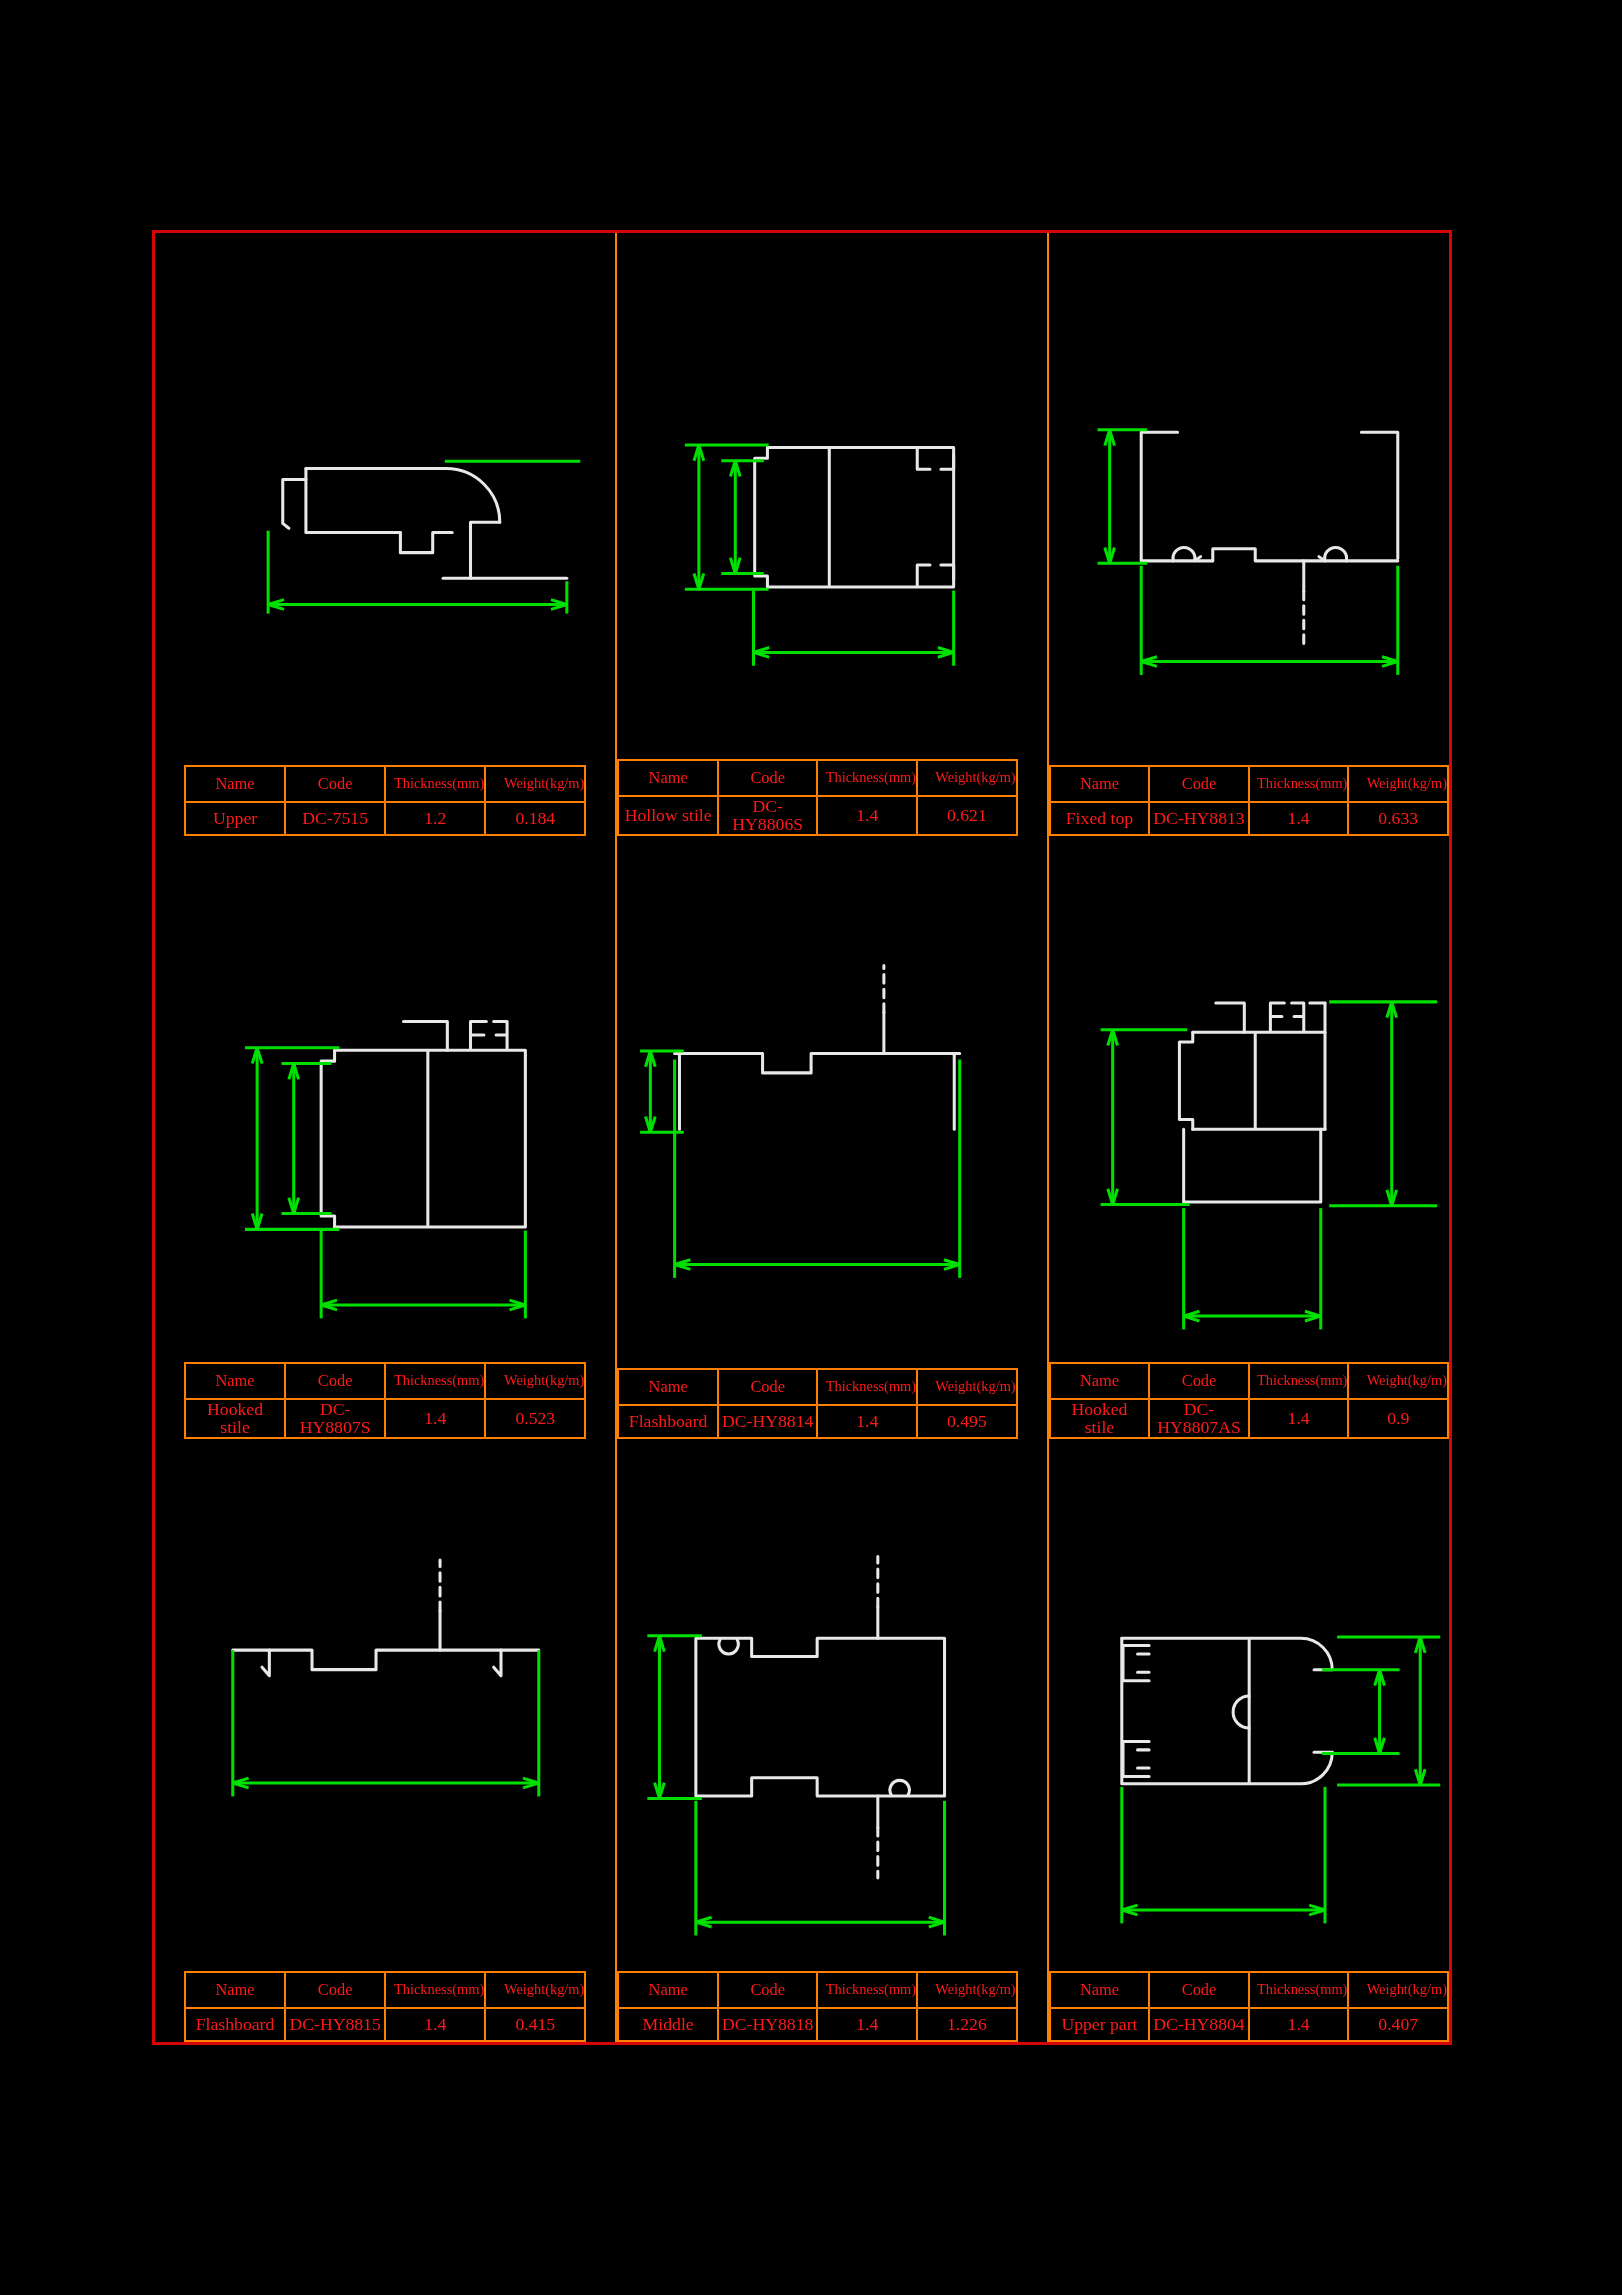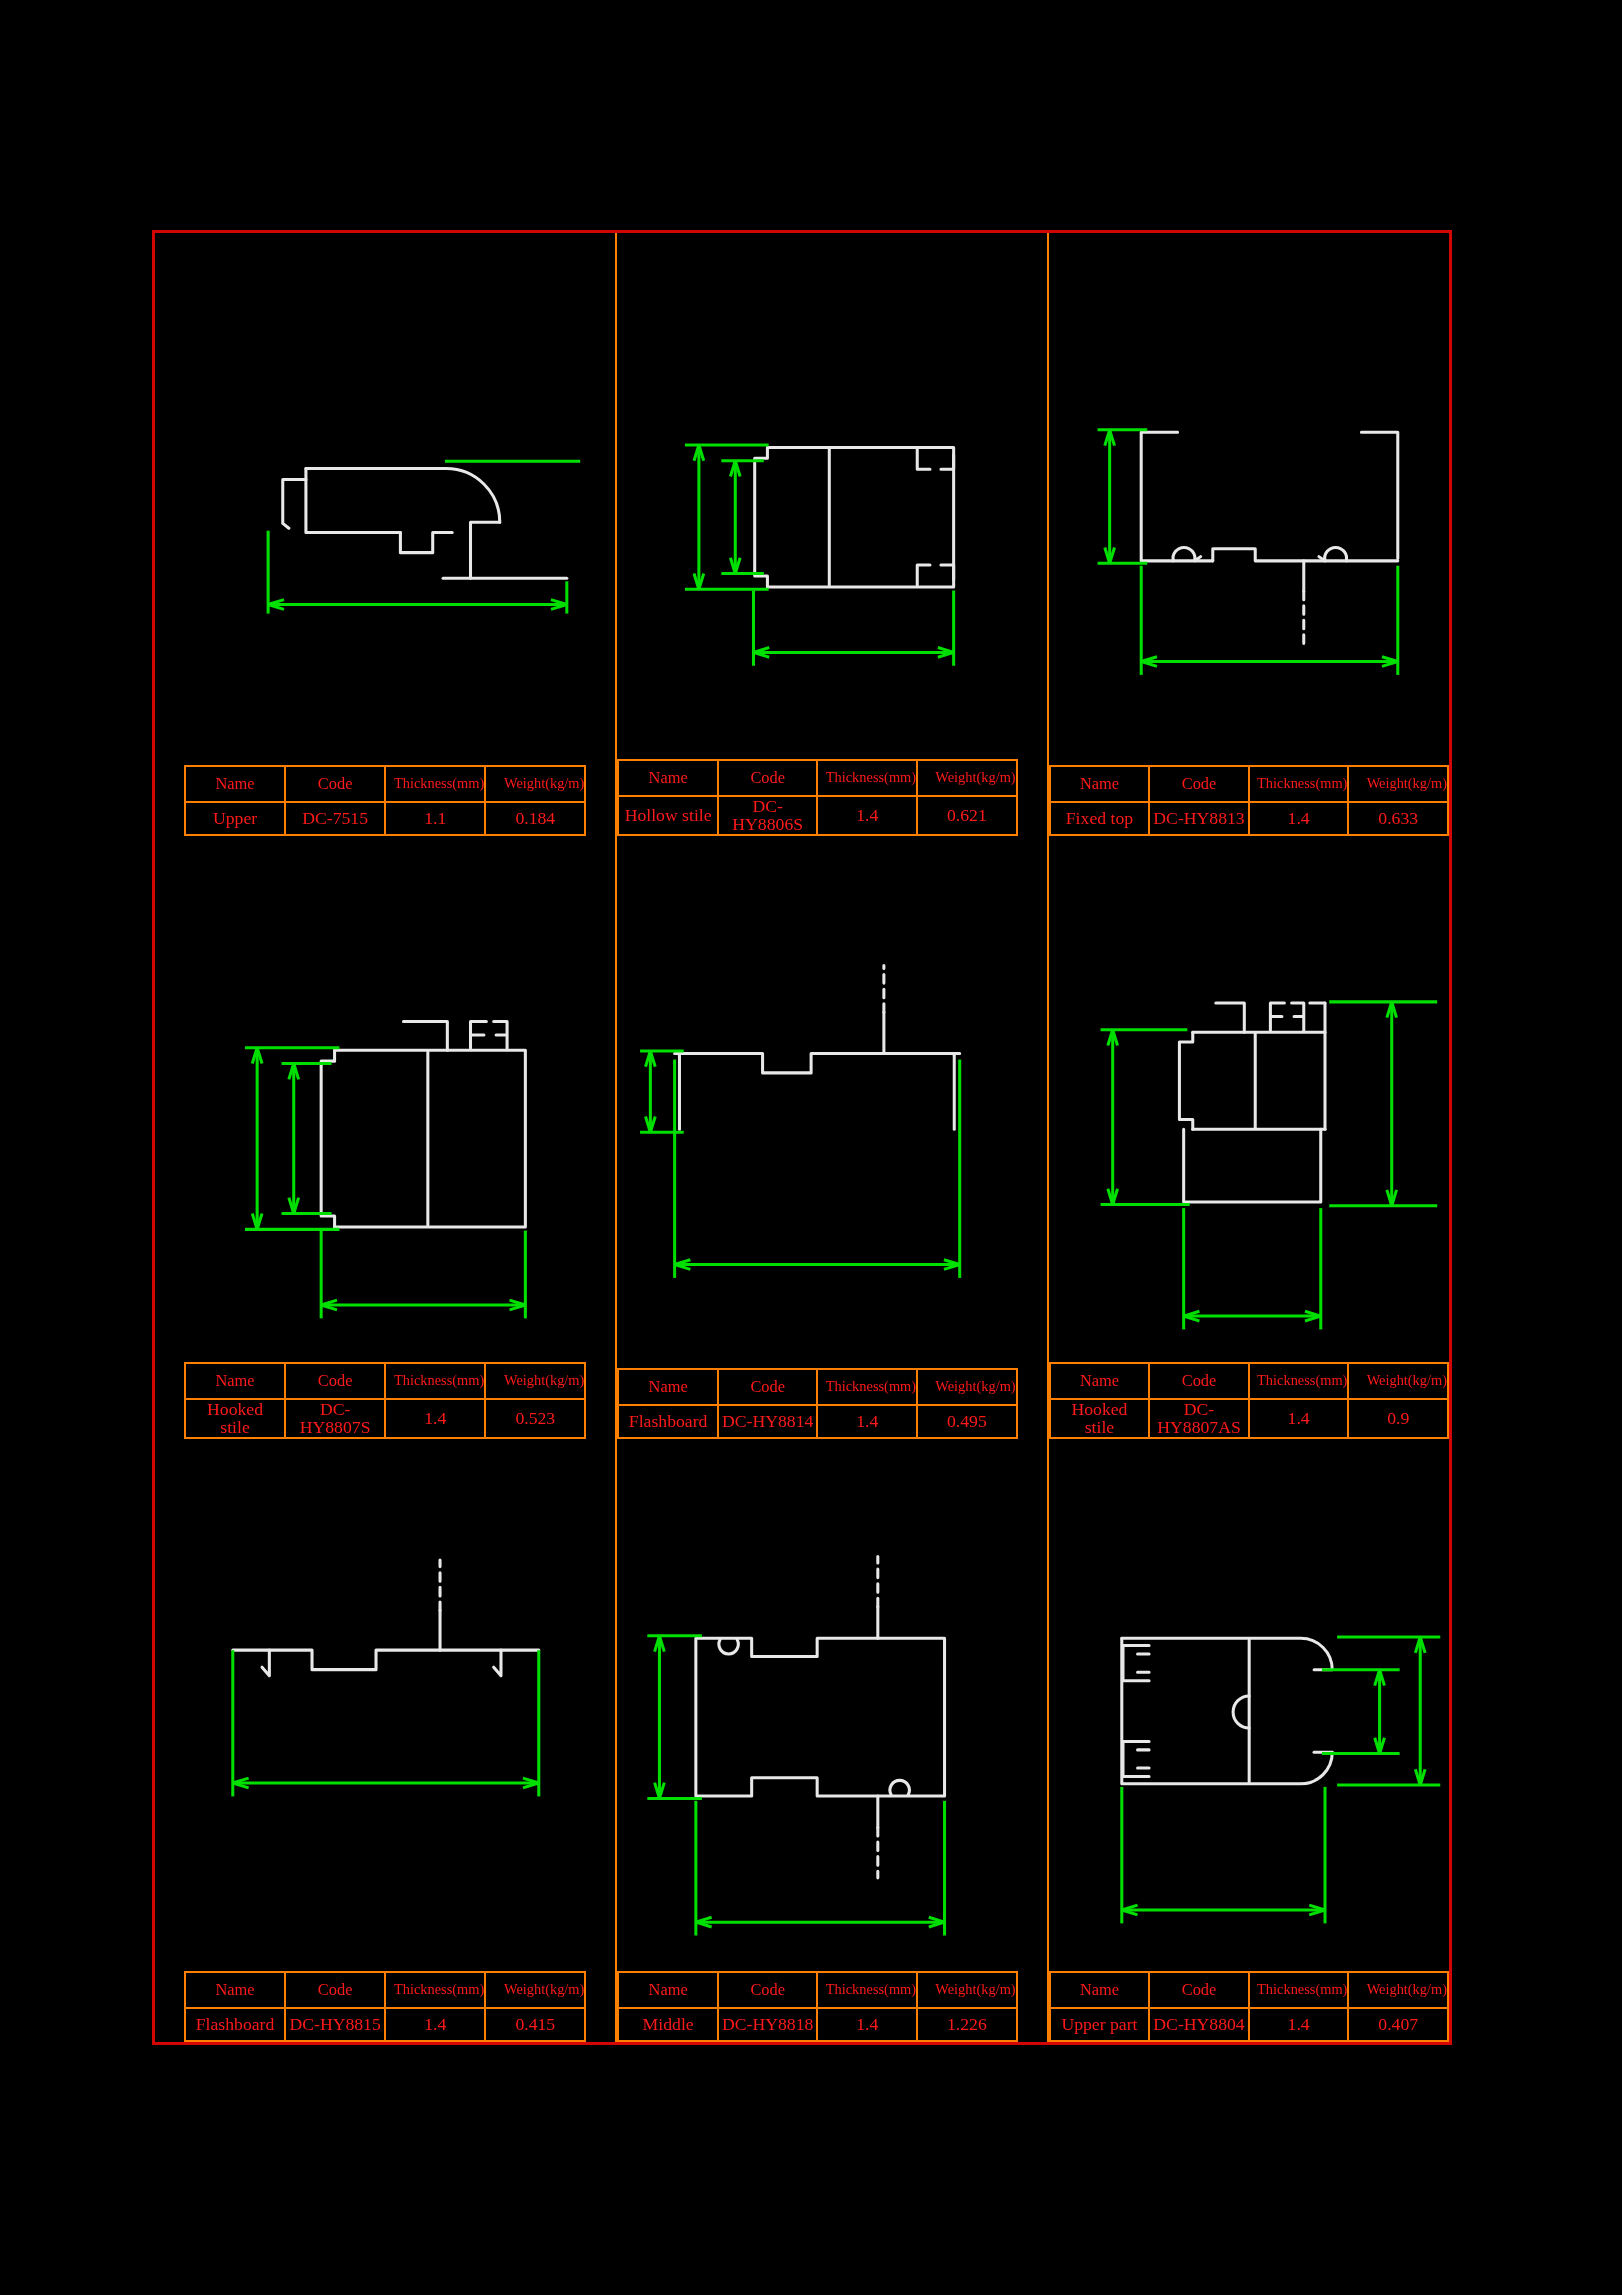--- a/index.html
+++ b/index.html
@@ -50,21 +50,21 @@
       <tbody>
             <tr class="hdr">
         <td>Name</td>
         <td>Code</td>
         <td class="tight">Thickness(mm)</td>
         <td class="tight">Weight(kg/m)</td>
       </tr>
       <tr class="val">
         <td>Upper</td>
         <td>DC-7515</td>
-        <td>1.1</td>
+        <td>1.2</td>
         <td>0.184</td>
       </tr>
     </tbody>
         </table>
   </div>
 
   <div class="cell colb">
     <div class="drawing">
       <svg viewBox="0 0 660 820" preserveAspectRatio="xMidYMid meet">
         <path class="p" d="M248,330 H555 V560 H248"></path>

